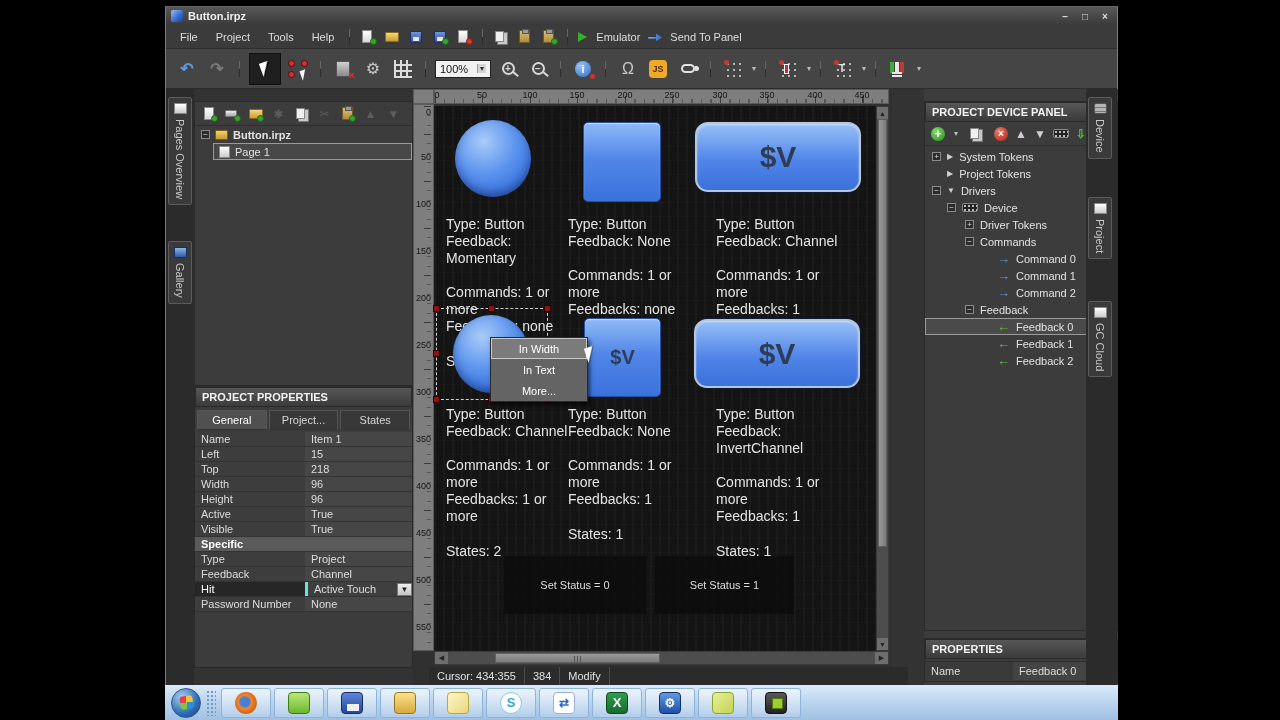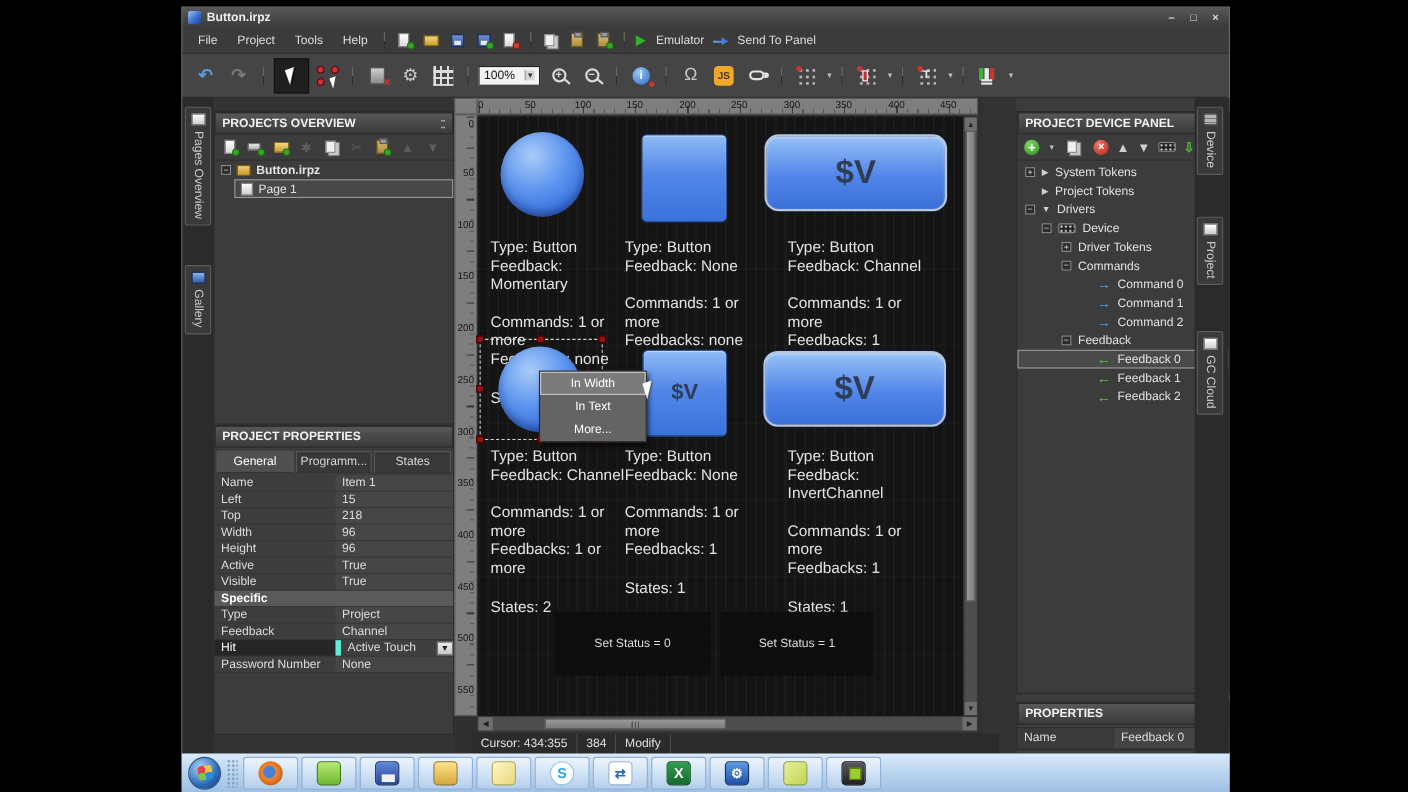--- a/index.html
+++ b/index.html
@@ -128,21 +128,21 @@
   .otabs { display:flex; height:20px; margin-top:3px; padding:0 2px; gap:2px; }
   .otab { flex:1; background:#383838; border:1px solid #555; border-bottom-color:#333; color:#d5d5d5;
           font-size:11px; display:flex; align-items:center; justify-content:center; }
   .otab.active { background:#505050; color:#fff; }
   .grid { font-size:11px; color:#ddd; margin-top:2px; }
   .grow { display:flex; height:15px; border-bottom:1px solid #333; align-items:center; }
   .grow .gl { width:110px; padding-left:6px; background:#3d3d3d; align-self:stretch; display:flex; align-items:center; }
   .grow .gv { flex:1; padding-left:6px; background:#464646; align-self:stretch; display:flex; align-items:center; }
   .grow.sechead { background:#5a5a5a; font-weight:bold; color:#fff; padding-left:6px; }
   .grow.hit .gl { background:#262626; color:#fff; }
-  .grow.hit .gv { border-left:5px solid #5eead4; background:#3f3f3f; padding-right:0; }
+  .grow.hit .gv { border-left:3px solid #5eead4; background:#3f3f3f; padding-right:0; }
   .ddbtn { margin-left:auto; width:15px; height:13px; background:linear-gradient(#efefef,#c5c5c5);
            border:1px solid #777; color:#222; font-size:8px; display:flex; align-items:center; justify-content:center; }
 
   
   .center { position:absolute; left:247px; top:0; width:479px; height:596px; background:#303030; }
   .rcorner { position:absolute; left:0; top:0; width:21px; height:15px; background:#7e7e7e; border:1px solid #5a5a5a;}
   .hruler { position:absolute; left:21px; top:0; width:455px; height:15px; background:#7e7e7e; border:1px solid #5a5a5a;
             background-image:repeating-linear-gradient(90deg,#3c3c3c 0 1px,transparent 1px 47.5px),
                              repeating-linear-gradient(90deg,#565656 0 1px,transparent 1px 9.5px);
             background-size:100% 7px,100% 4px; background-position:left bottom; background-repeat:repeat-x; }
@@ -406,24 +406,20 @@
           <span>Pages Overview</span>
         </div>
         <div class="vtab" style="top:152px;">
           <span class="vicon vi-img"></span>
           <span>Gallery</span>
         </div>
       </div>
 
       <div class="lpanel">
         <div class="projects">
-          <div class="phead">
-            <span>PROJECTS OVERVIEW</span>
-            <span class="hico">⁚⁚</span>
-          </div>
           <div class="ptoolbar">
             <span class="pico">
                 <i class="i-page"></i>
                 <i class="badge b-green"></i>
               </span>
             <span class="pico">
                 <i class="i-arrowdoc"></i>
                 <i class="badge b-green"></i>
               </span>
             <span class="pico">
@@ -462,21 +458,21 @@
             </div>
           </div>
         </div>
 
         <div class="objprops">
           <div class="phead">
             <span>PROJECT PROPERTIES</span>
           </div>
           <div class="otabs">
             <span class="otab active">General</span>
-            <span class="otab">Programm...</span>
+            <span class="otab">Project...</span>
             <span class="otab">States</span>
           </div>
           <div class="grid">
             <div class="grow">
                 <span class="gl">Name</span>
                 <span class="gv">Item 1</span>
               </div>
             <div class="grow">
                 <span class="gl">Left</span>
                 <span class="gv">15</span>

